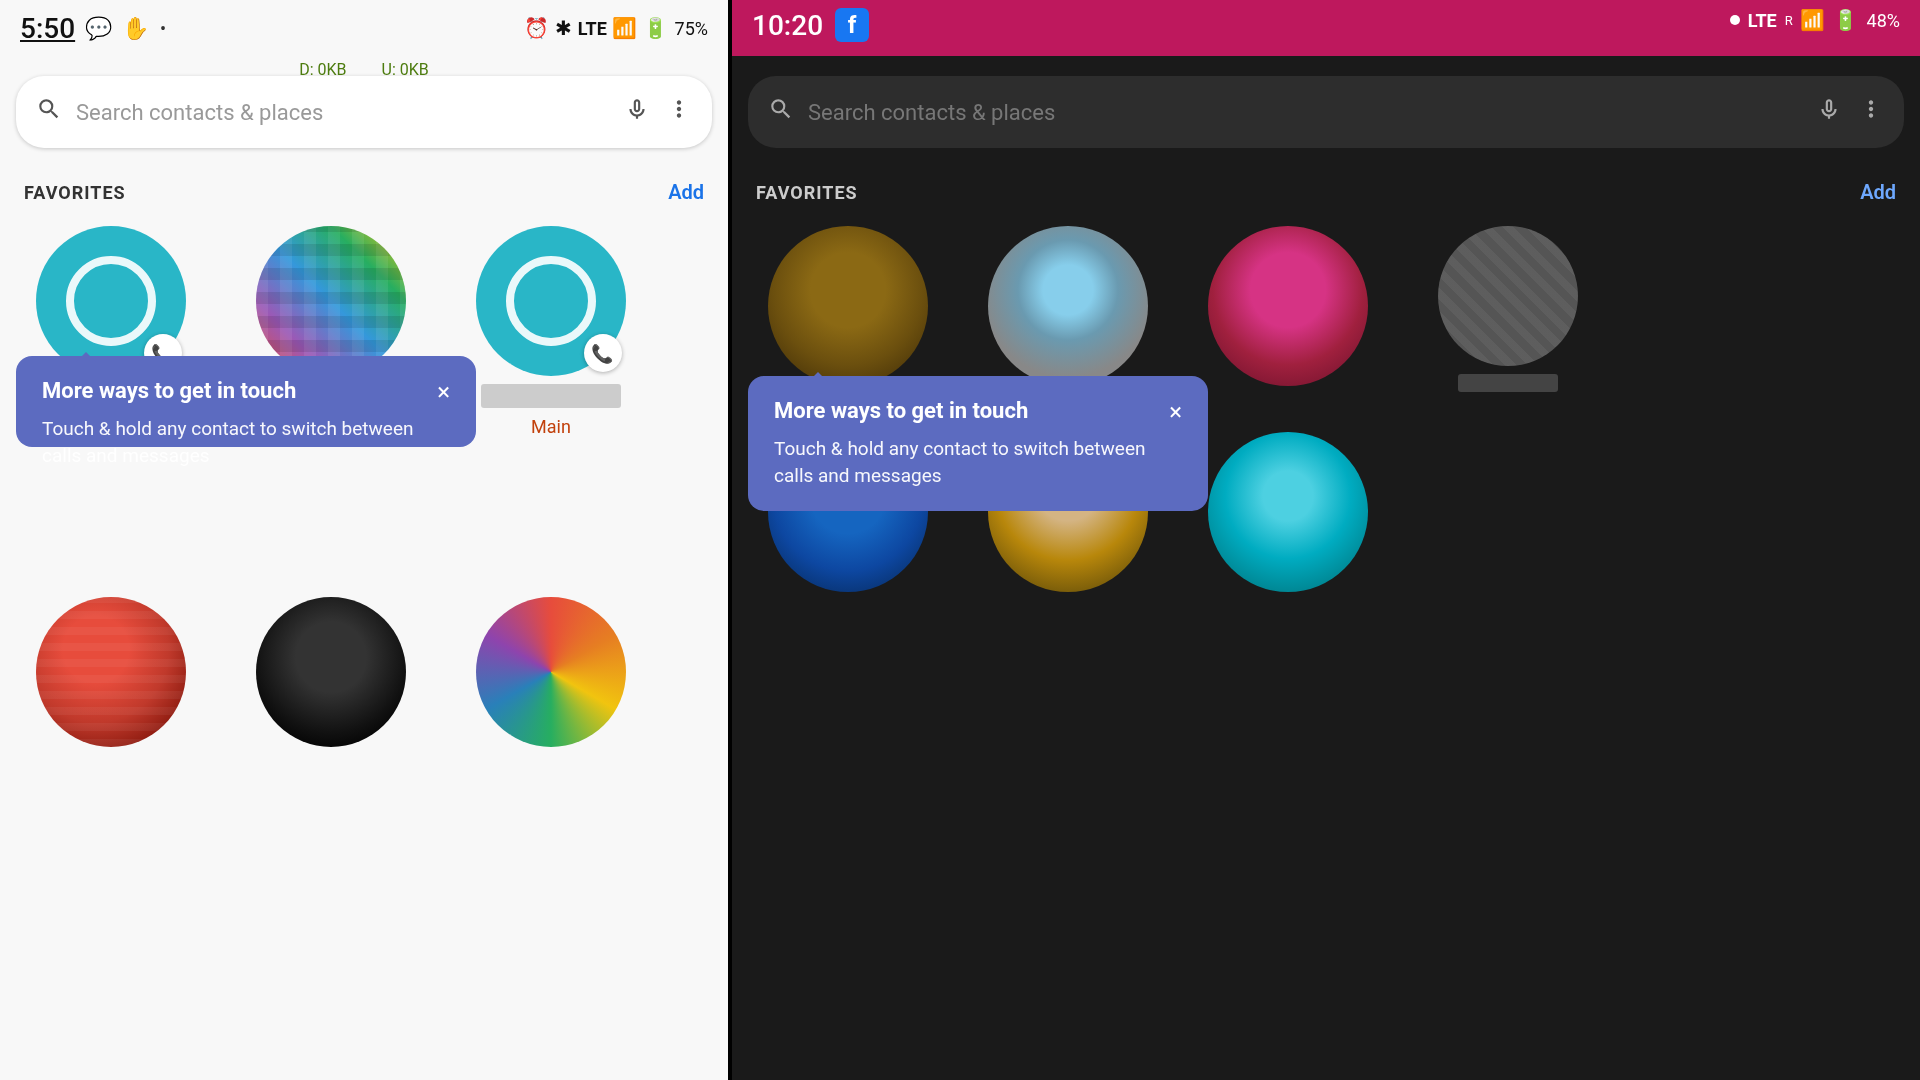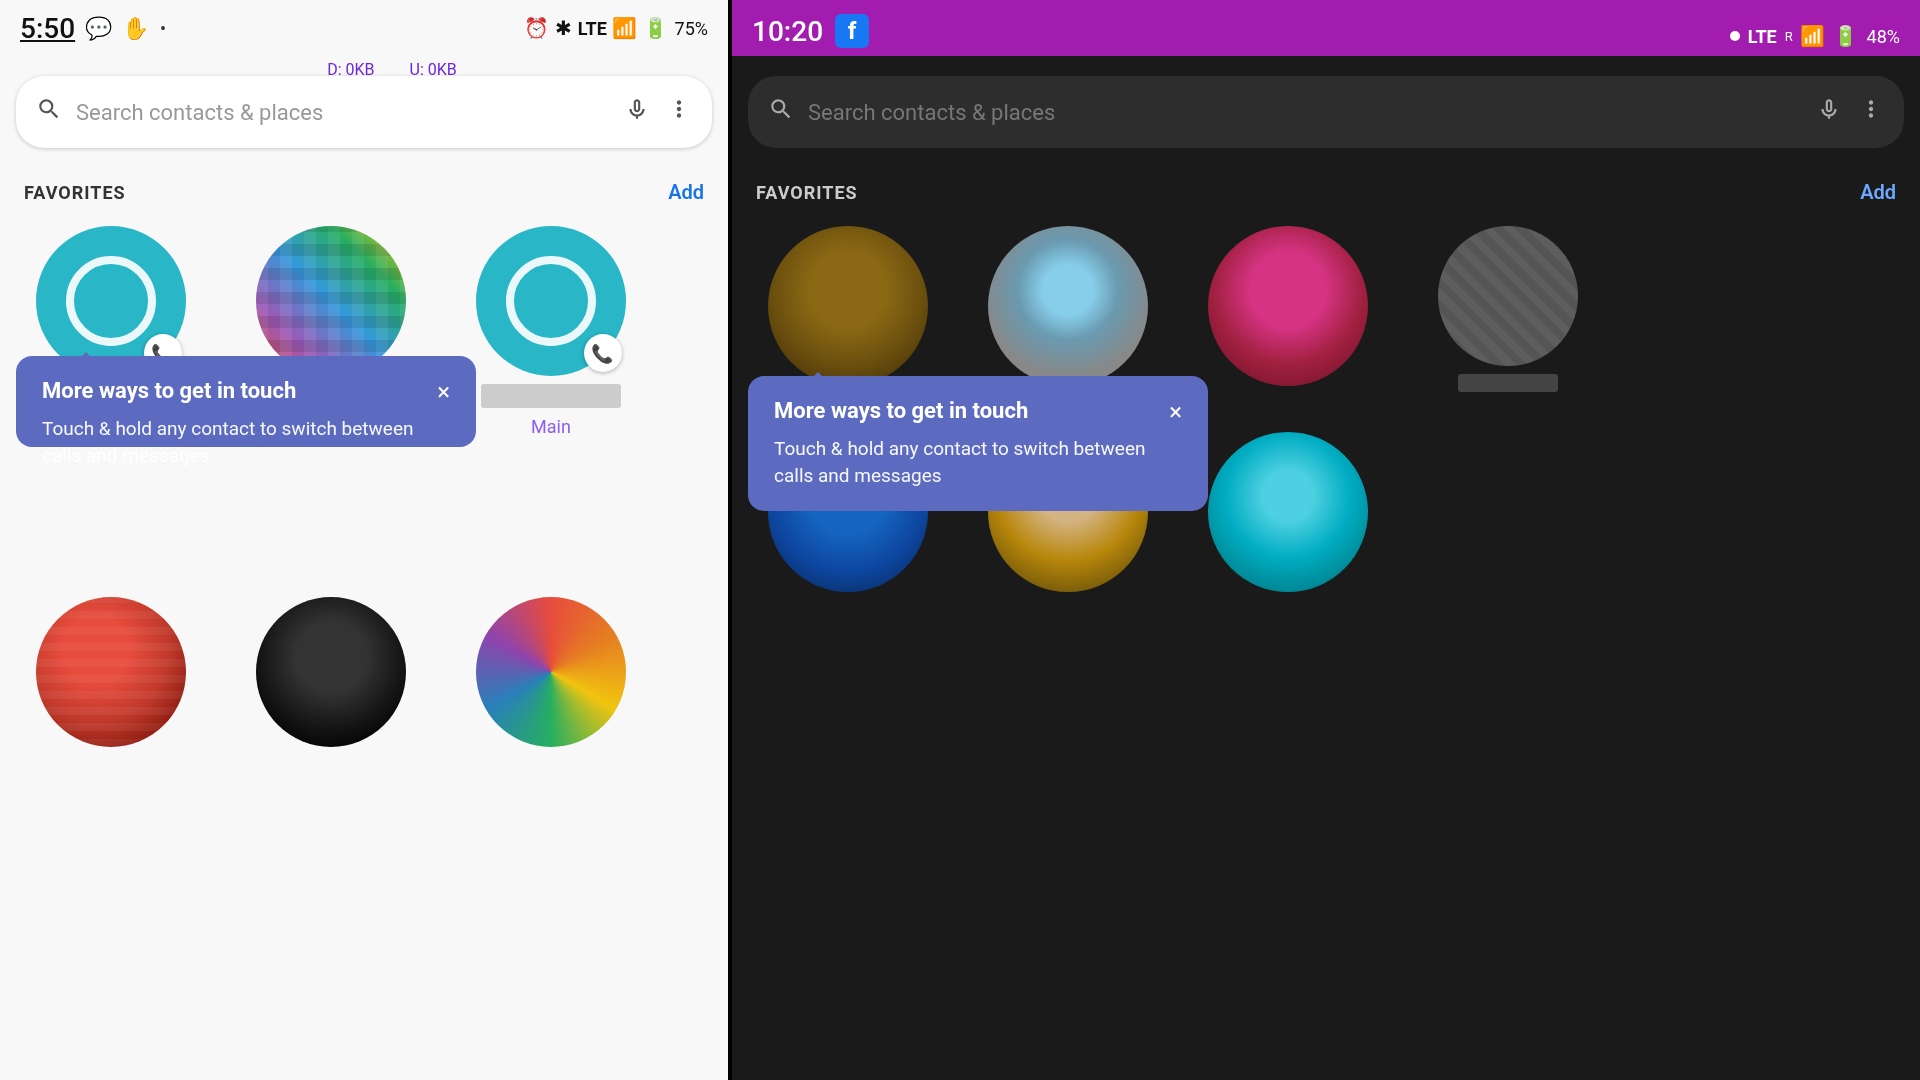--- a/index.html
+++ b/index.html
@@ -54,22 +54,21 @@
       color: #111;
     }
     .data-counter {
       position: absolute;
       top: 60px;
       left: 50%;
       transform: translateX(-50%);
       display: flex;
       gap: 35px;
       font-size: 16px;
-      color: #6d28d9;
-      margin-left: 28px;
+      color: #4d7c0f;
     }
 
     
     .search-bar {
       margin: 20px 16px 12px;
       background: #fff;
       border-radius: 28px;
       display: flex;
       align-items: center;
       padding: 14px 20px;
@@ -212,21 +211,21 @@
     }
     .tooltip-body {
       font-size: 19px;
       color: rgba(255,255,255,0.95);
       line-height: 1.4;
     }
 
     .contact-name {
       margin-top: 8px;
       font-size: 18px;
-      color: #8b5cf6;
+      color: #c2410c;
     }
 
     
     .contacts-bottom-row {
       display: flex;
       padding: 10px 16px;
       gap: 30px;
       margin-top: 140px;
     }
 
@@ -242,25 +241,25 @@
       flex: 1;
       background: #1a1a1a;
       display: flex;
       flex-direction: column;
       position: relative;
       overflow: hidden;
     }
 
     .status-bar-right {
       display: flex;
-      align-items: flex-end;
+      align-items: flex-start;
       justify-content: space-between;
       padding: 8px 20px;
       height: 56px;
-      background: #a21caf;
+      background: #be185d;
     }
     .status-right-info {
       display: flex;
       align-items: center;
       gap: 12px;
     }
     .status-time-dark {
       font-size: 28px;
       font-weight: 500;
       color: #fff;

